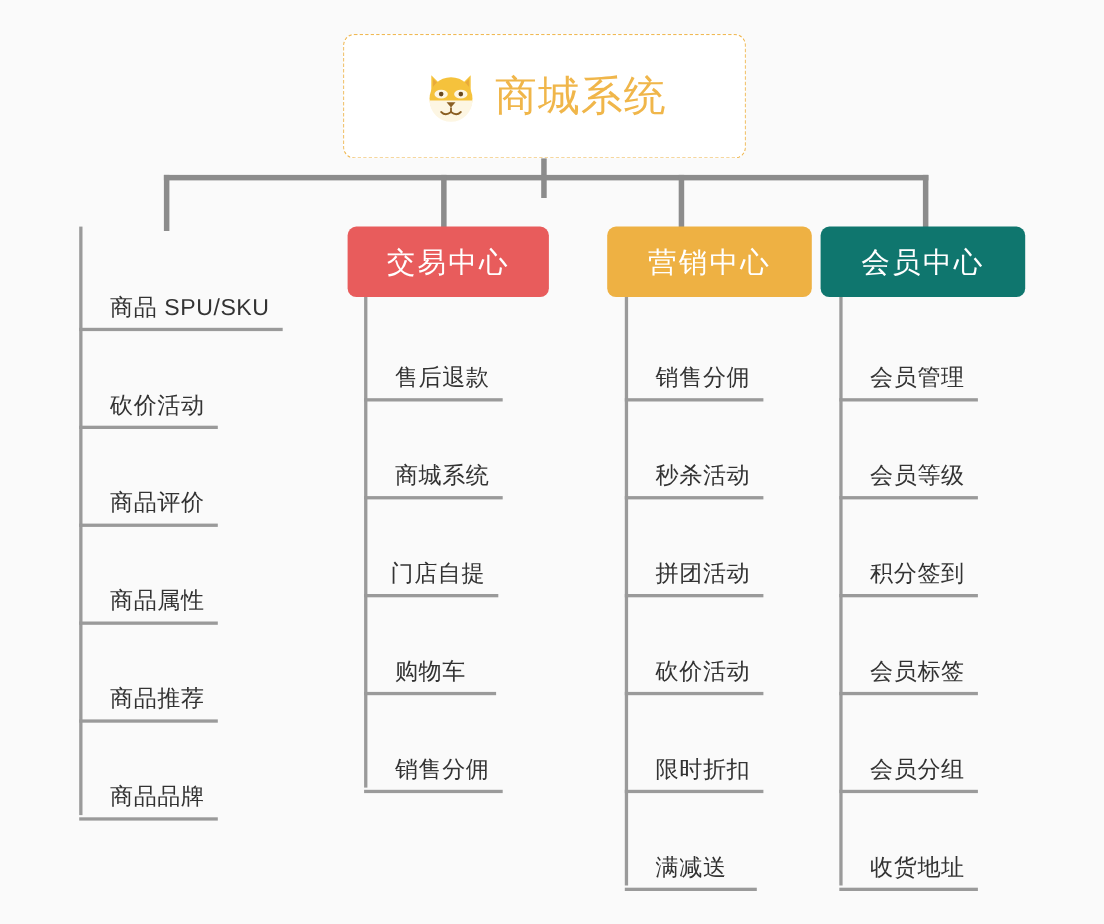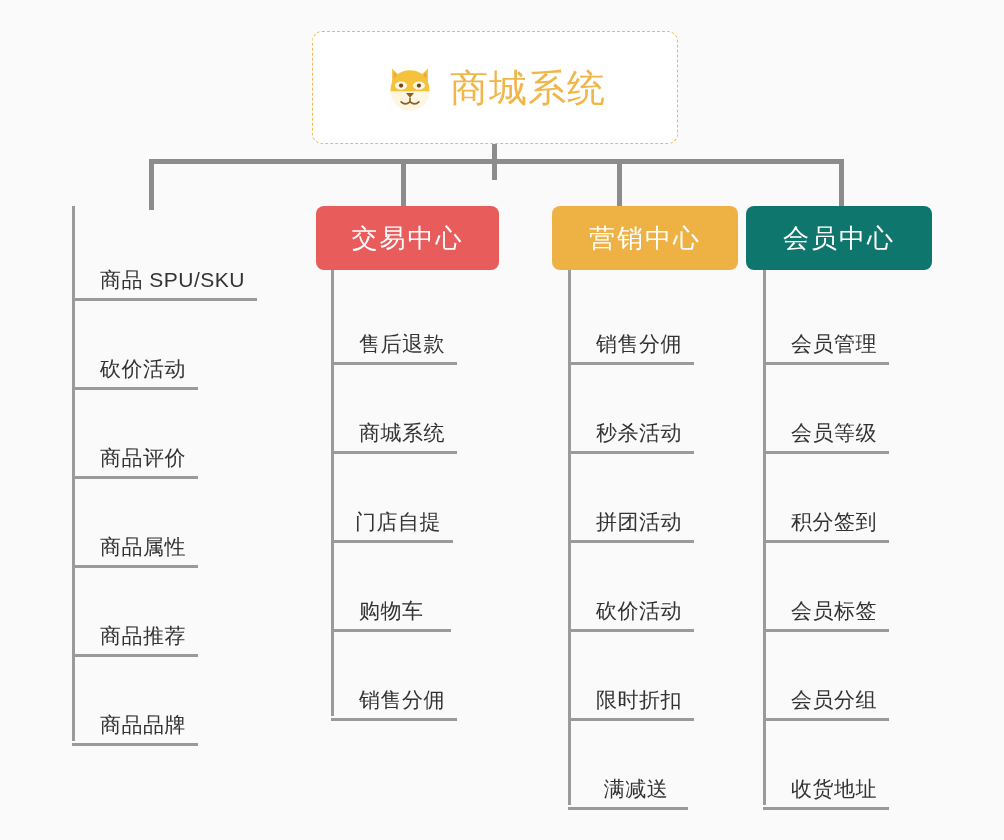--- a/index.html
+++ b/index.html
@@ -242,21 +242,21 @@
       <div class="leaf-item">
           <span class="leaf-underline" style="border-bottom-color: rgb(154, 154, 154);"><span class="leaf-label">拼团活动</span></span>
         </div>
       <div class="leaf-item">
           <span class="leaf-underline" style="border-bottom-color: rgb(154, 154, 154);"><span class="leaf-label">砍价活动</span></span>
         </div>
       <div class="leaf-item">
           <span class="leaf-underline" style="border-bottom-color: rgb(154, 154, 154);"><span class="leaf-label">限时折扣</span></span>
         </div>
       <div class="leaf-item">
-          <span class="leaf-underline" style="border-bottom-color: rgb(154, 154, 154); text-align: center;"><span class="leaf-label">满减送</span></span>
+          <span class="leaf-underline" style="border-bottom-color: rgb(154, 154, 154);"><span class="leaf-label">满减送</span></span>
         </div>
     </div>
   </div>
 
   <div class="column c3">
     <div class="col-header" style="background: #0f766e;">会员中心</div>
     <div class="leaf-list" style="--trunk: #9a9a9a;">
       <div class="leaf-item">
           <span class="leaf-underline" style="border-bottom-color: rgb(154, 154, 154);"><span class="leaf-label">会员管理</span></span>
         </div>

